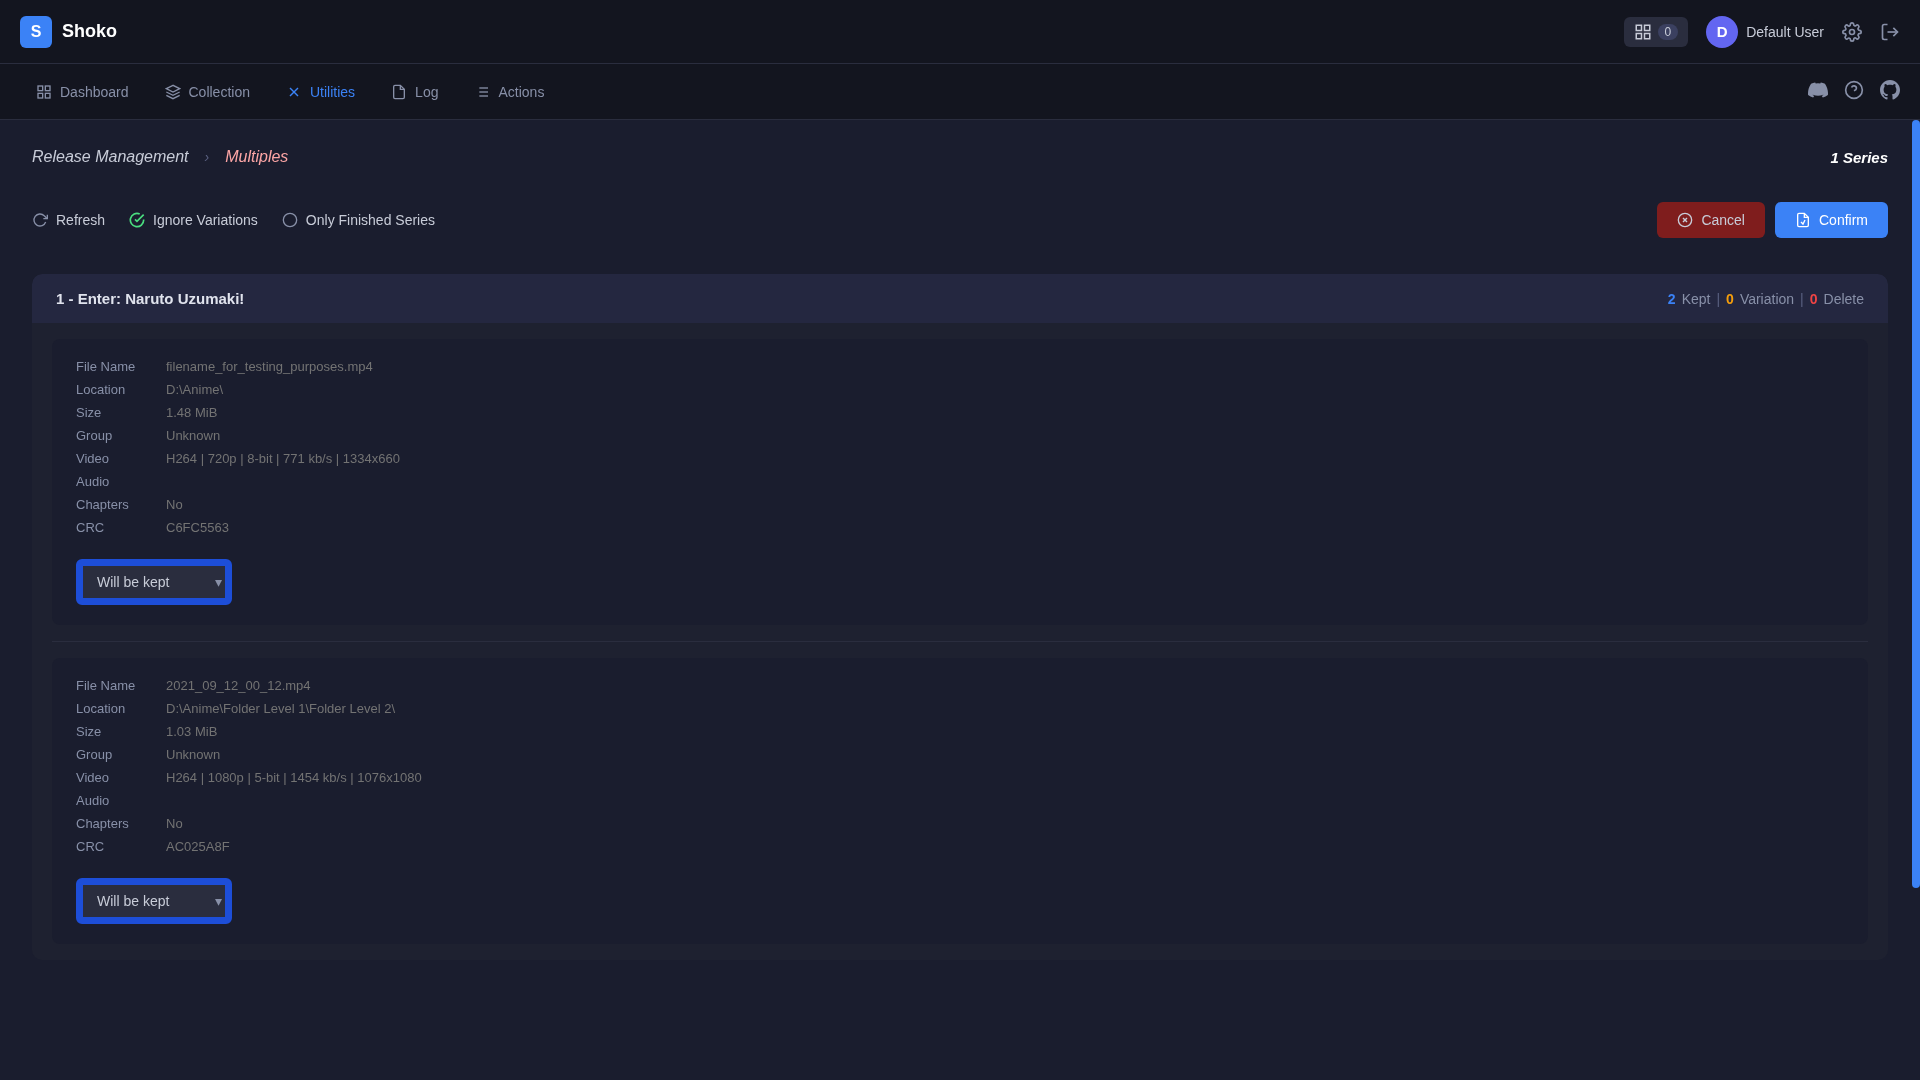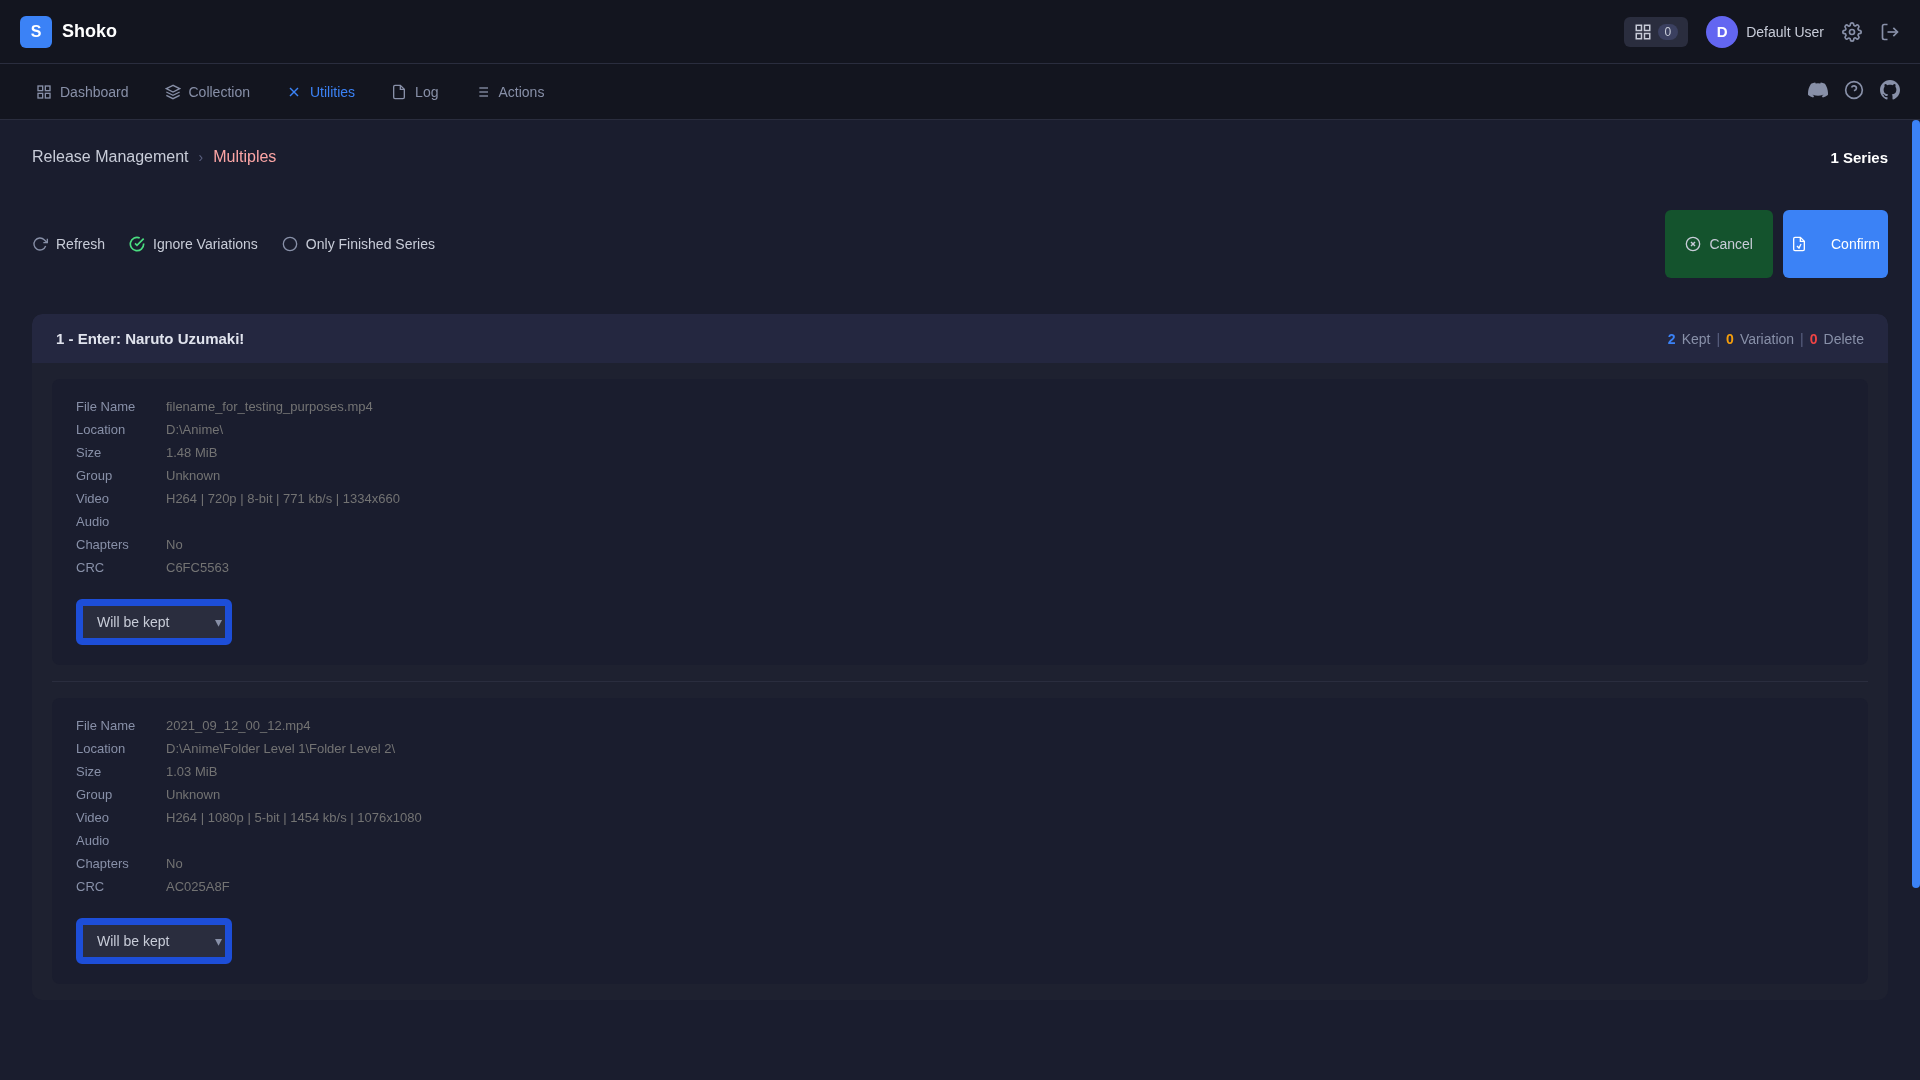--- a/index.html
+++ b/index.html
@@ -94,22 +94,23 @@
     .nav-right { display: flex; align-items: center; gap: 16px; }
     .nav-icon { color: #8890a8; font-size: 18px; cursor: pointer; }
     
     .main {
       padding: 28px 32px;
       height: calc(1080px - 120px);
       overflow: hidden;
     }
     
     .breadcrumb {
-      display: flex; align-items: center; gap: 10px;
-      margin-bottom: 32px;
+      display: flex; align-items: center; gap: 16px;
+      margin-bottom: 24px;
+      font-style: italic;
     }
     .breadcrumb-root {
       color: #c8ccd8; font-size: 16px; font-weight: 500;
     }
     .breadcrumb-sep { color: #5a6080; font-size: 14px; }
     .breadcrumb-current { color: #fca5a5; font-size: 16px; font-weight: 500; }
     .series-count {
       margin-left: auto;
       color: #c8ccd8; font-size: 15px;
     }
@@ -122,28 +123,28 @@
     }
     .toolbar-btn {
       display: flex; align-items: center; gap: 8px;
       background: transparent; border: none;
       color: #c8ccd8; cursor: pointer; font-size: 14px;
     }
     .toolbar-spacer { flex: 1; }
     .toolbar-actions { display: flex; gap: 10px; }
     .btn-cancel {
       display: flex; align-items: center; gap: 8px;
-      background: #14532d; border: none; border-radius: 6px;
-      color: #c8ccd8; padding: 26px 20px; cursor: pointer;
+      background: #7f1d1d; border: none; border-radius: 6px;
+      color: #c8ccd8; padding: 10px 20px; cursor: pointer;
       font-size: 14px;
     }
     .btn-confirm {
-      display: flex; align-items: center; gap: 24px;
+      display: flex; align-items: center; gap: 8px;
       background: #3b82f6; border: none; border-radius: 6px;
-      color: #fff; padding: 10px 8px; cursor: pointer;
+      color: #fff; padding: 10px 20px; cursor: pointer;
       font-size: 14px; font-weight: 500;
     }
     
     .content-panel {
       background: #1e2130;
       border-radius: 10px;
       padding: 0;
       overflow: hidden;
     }
     

